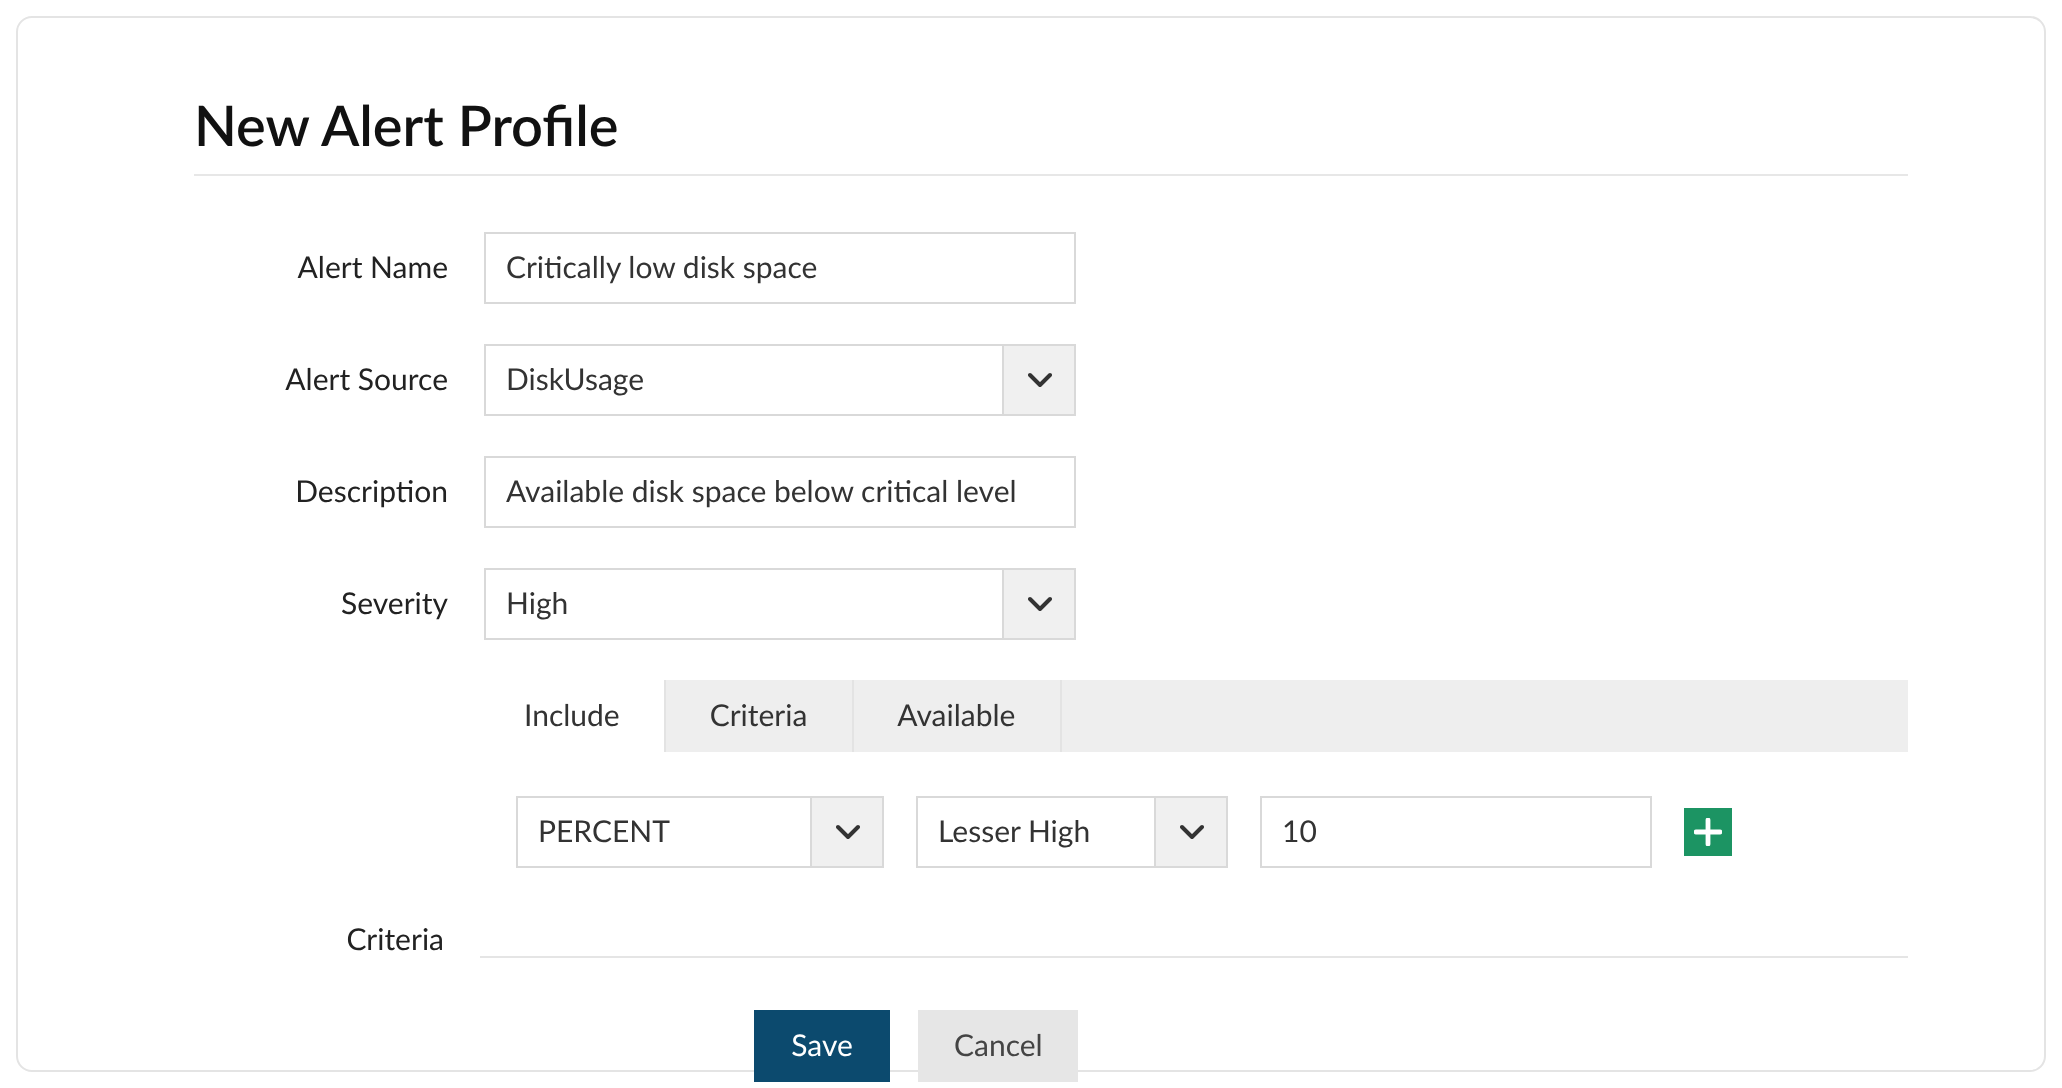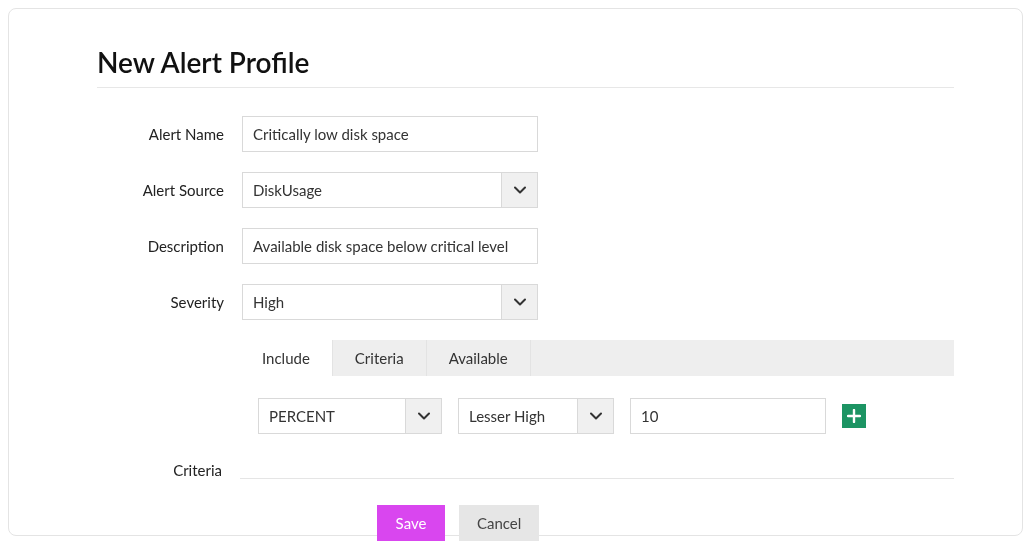--- a/index.html
+++ b/index.html
@@ -138,21 +138,21 @@
   .btn {
     min-width: 68px;
     height: 36px;
     padding: 0 18px;
     font-size: 15px;
     font-family: inherit;
     border: none;
     cursor: pointer;
   }
   .btn-primary {
-    background: #d946ef;
+    background: #0c4a6e;
     color: #fff;
   }
   .btn-secondary {
     background: #e6e6e6;
     color: #444;
   }
   .form-area {
     width: 100%;
   }
   .actions-row {

